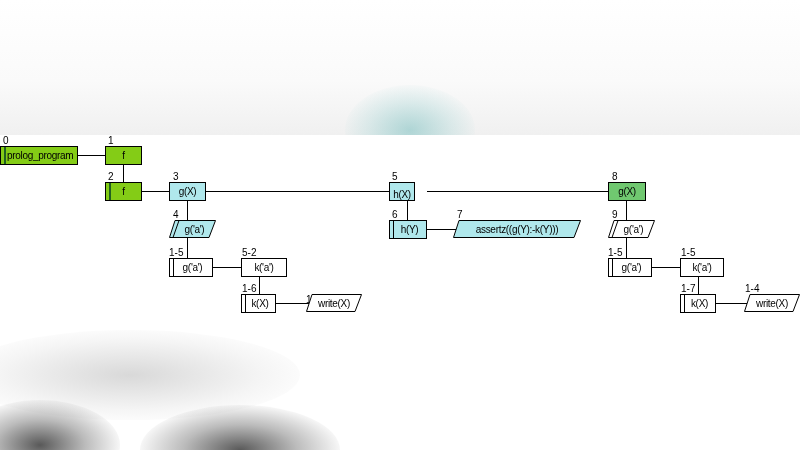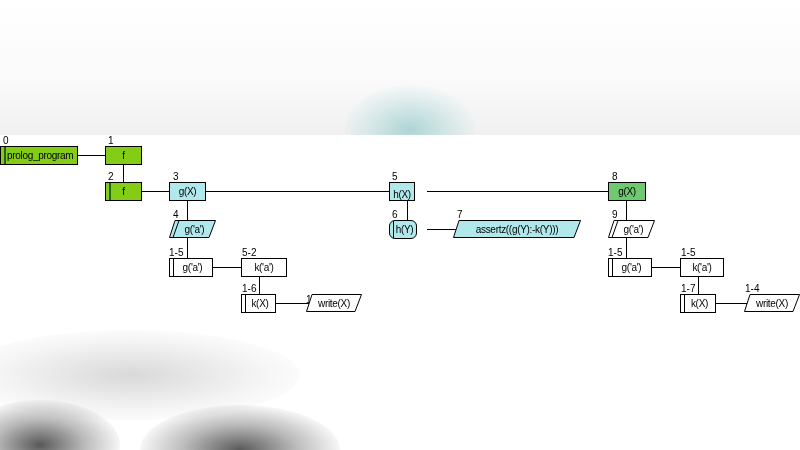--- a/index.html
+++ b/index.html
@@ -117,21 +117,21 @@
     </svg>
     <span style="padding-left:4px;">g('a')</span>
   </div>
 
   <div class="label" style="left:392px;top:37px;">5</div>
   <div class="node cyan" style="left:389px;top:47px;width:26px;align-items:flex-end;">
     <span>h(X)</span>
   </div>
 
   <div class="label" style="left:392px;top:75px;">6</div>
-  <div class="node cyan bar" style="left:389px;top:85px;width:28px;border-radius:6px;">
+  <div class="node cyan bar" style="left:389px;top:85px;width:38px;">
     <span style="padding-left:3px;">h(Y)</span>
   </div>
 
   <div class="label" style="left:457px;top:75px;">7</div>
   <div class="para" style="left:453px;top:85px;width:128px;align-items:center;">
     <svg width="128" height="18">
       <polygon points="6,0.5 127.5,0.5 121,17.5 0.5,17.5" fill="#b0e8ec" stroke="#000" stroke-width="1"></polygon>
     </svg>
     <span>assertz((g(Y):-k(Y)))</span>
   </div>

